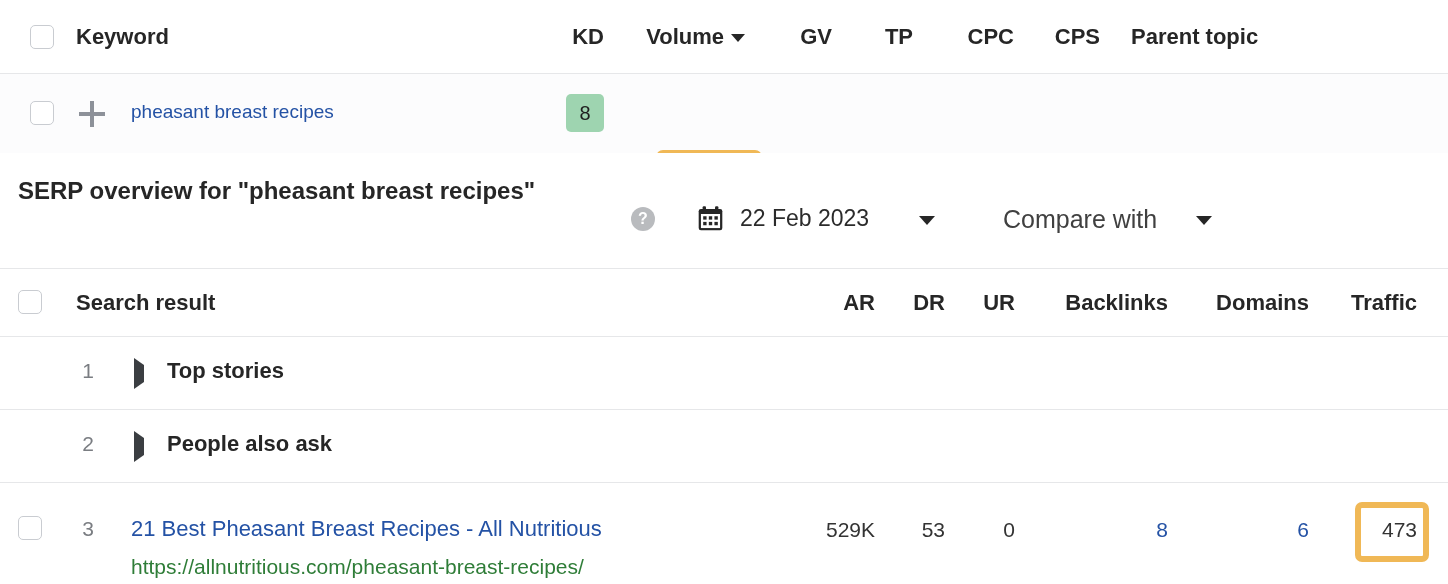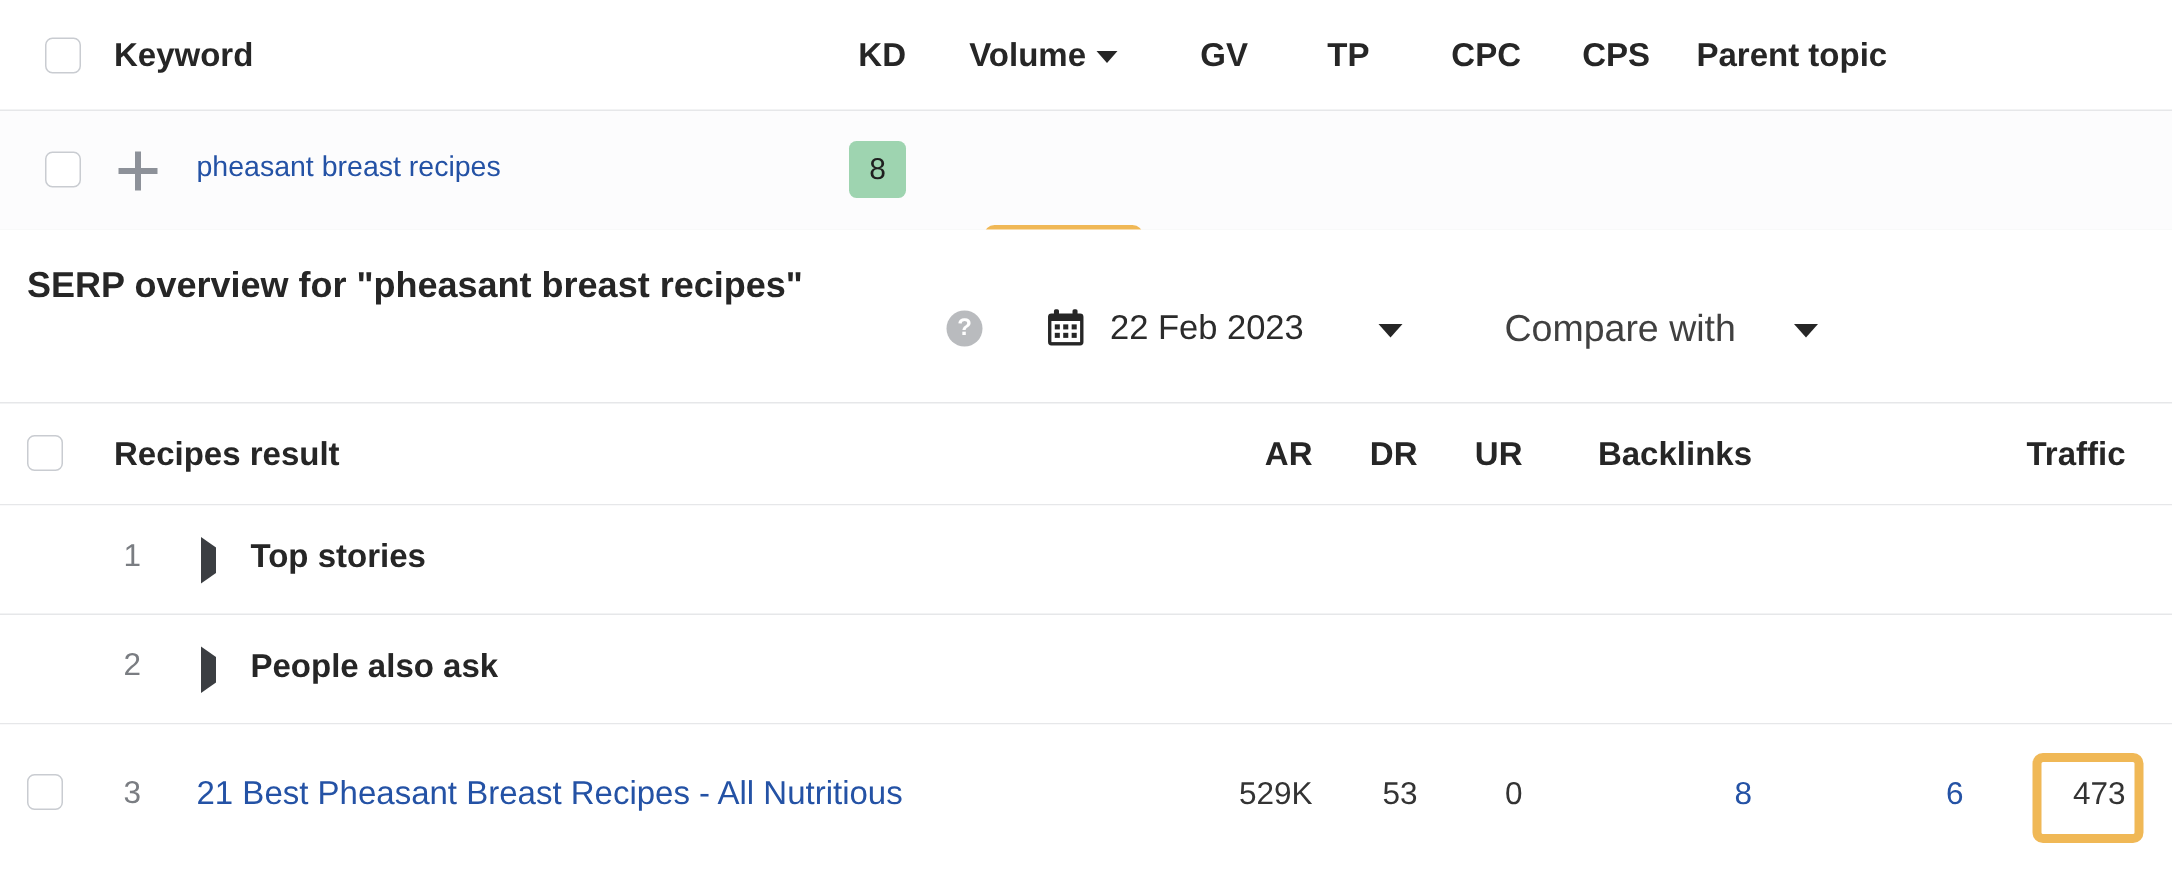--- a/index.html
+++ b/index.html
@@ -242,26 +242,27 @@
     <div class="compare-text">Compare with</div>
     <div class="compare-caret"></div>
   </div>
 
   <div class="serp-table">
 
     <div class="serp-head">
       <div class="cell" style="left:18px; top:21px;">
         <span class="cbox"></span>
       </div>
-      <div class="cell hdr-text" style="left:76px; top:21px;">Recipes result</div>
+      <div class="cell hdr-text" style="left:76px; top:21px;">Search result</div>
 
       <div class="cell hdr-text ra" style="left:740px; top:21px; width:135px;">AR</div>
       <div class="cell hdr-text ra" style="left:820px; top:21px; width:125px;">DR</div>
       <div class="cell hdr-text ra" style="left:890px; top:21px; width:125px;">UR</div>
       <div class="cell hdr-text ra" style="left:960px; top:21px; width:208px;">Backlinks</div>
+      <div class="cell hdr-text ra" style="left:1100px; top:21px; width:209px;">Domains</div>
       <div class="cell hdr-text ra" style="left:1240px; top:21px; width:177px;">Traffic</div>
     </div>
 
     <div class="serp-row feature">
       <div class="cell rank-num" style="left:66px; top:22px;">1</div>
       <div class="cell" style="left:134px; top:28px;">
         <span class="disc-tri"></span>
       </div>
       <div class="cell feature-label" style="left:167px; top:21px;">Top stories</div>
     </div>
@@ -276,20 +277,23 @@
 
     <div class="serp-row result">
       <div class="cell" style="left:18px; top:33px;">
         <span class="cbox"></span>
       </div>
       <div class="cell rank-num" style="left:66px; top:34px;">3</div>
 
       <div class="cell" style="left:131px; top:33px;">
         <span class="res-title">21 Best Pheasant Breast Recipes - All Nutritious</span>
       </div>
+      <div class="cell" style="left:131px; top:72px;">
+        <span class="res-url">https://allnutritious.com/pheasant-breast-recipes/</span>
+      </div>
 
       <div class="cell num-dark ra" style="left:740px; top:35px; width:135px;">529K</div>
       <div class="cell num-dark ra" style="left:820px; top:35px; width:125px;">53</div>
       <div class="cell num-dark ra" style="left:890px; top:35px; width:125px;">0</div>
 
       <div class="cell ra" style="left:960px; top:35px; width:208px;">
         <span class="num-link">8</span>
       </div>
       <div class="cell ra" style="left:1100px; top:35px; width:209px;">
         <span class="num-link">6</span>

